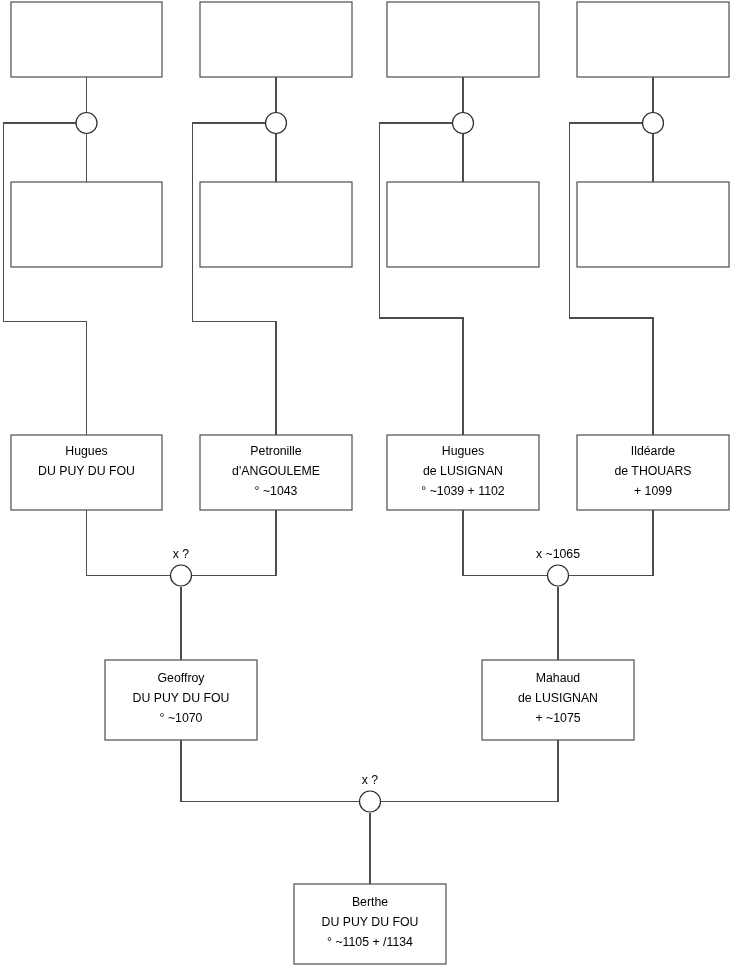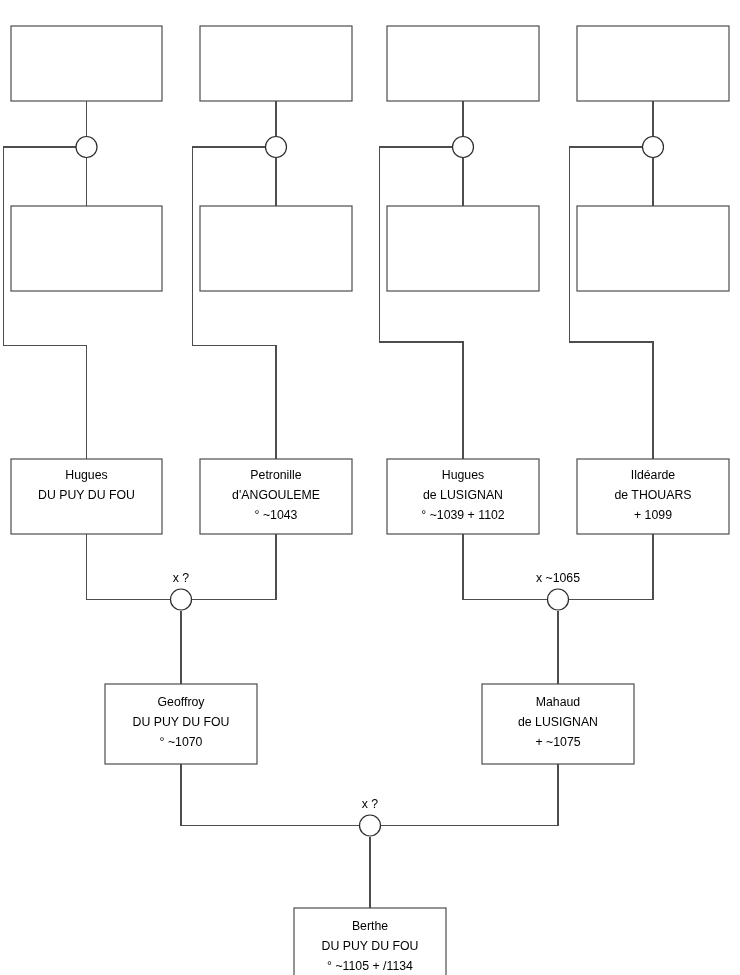--- a/index.html
+++ b/index.html
@@ -11,21 +11,20 @@
   body {
     width: 740px;
     height: 975px;
     overflow: hidden;
     font-family: "Liberation Sans", sans-serif;
   }
   #tree-root {
     position: relative;
     width: 740px;
     height: 871px;
-    margin-top: 24px;
   }
   svg.tree-canvas {
     position: absolute;
     left: 0;
     top: 0;
     width: 740px;
     height: 975px;
     display: block;
   }
   .person-box {

